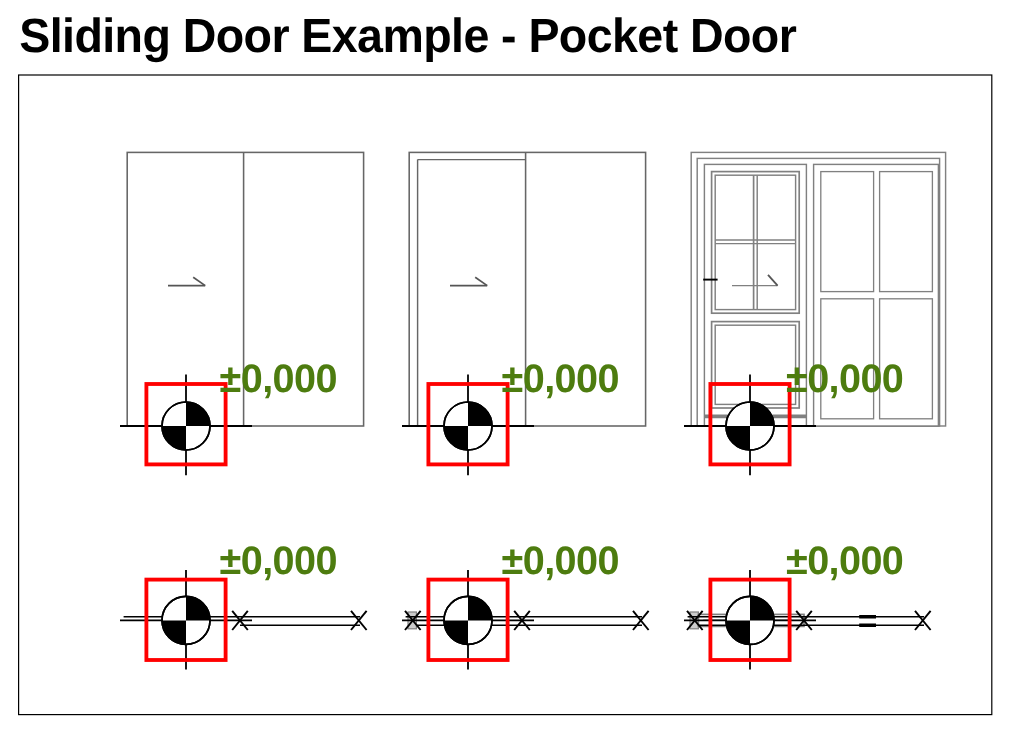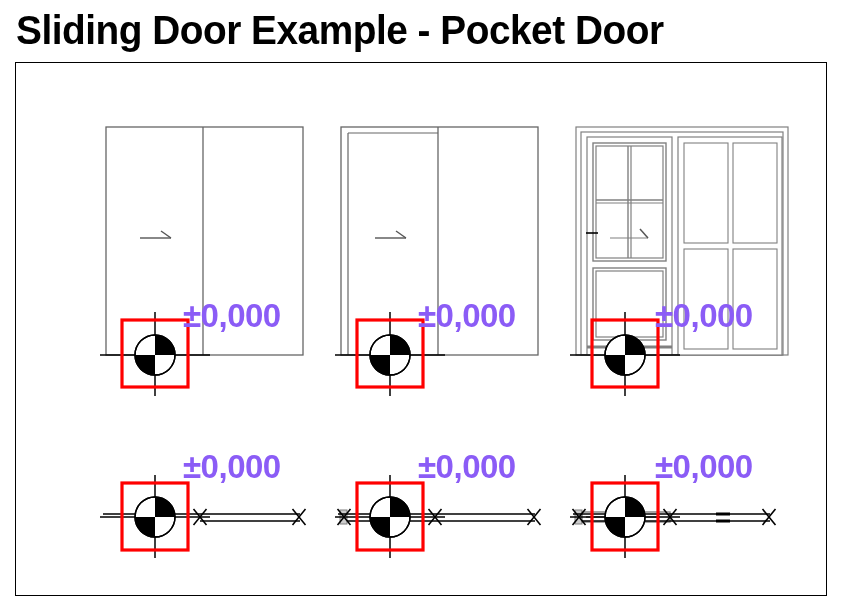--- a/index.html
+++ b/index.html
@@ -43,21 +43,21 @@
     top: 0;
     width: 841px;
     height: 612px;
     pointer-events: none;
   }
   .level-text {
     position: absolute;
     font-family: "Liberation Sans", sans-serif;
     font-size: 33px;
     font-weight: bold;
-    color: #8b5cf6;
+    color: #4d7c0f;
     white-space: nowrap;
     letter-spacing: -0.5px;
     text-align: center;
   }
 </style>
 </head>
 <body>
 
 <div id="page-title">Sliding Door Example - Pocket Door</div>
 

